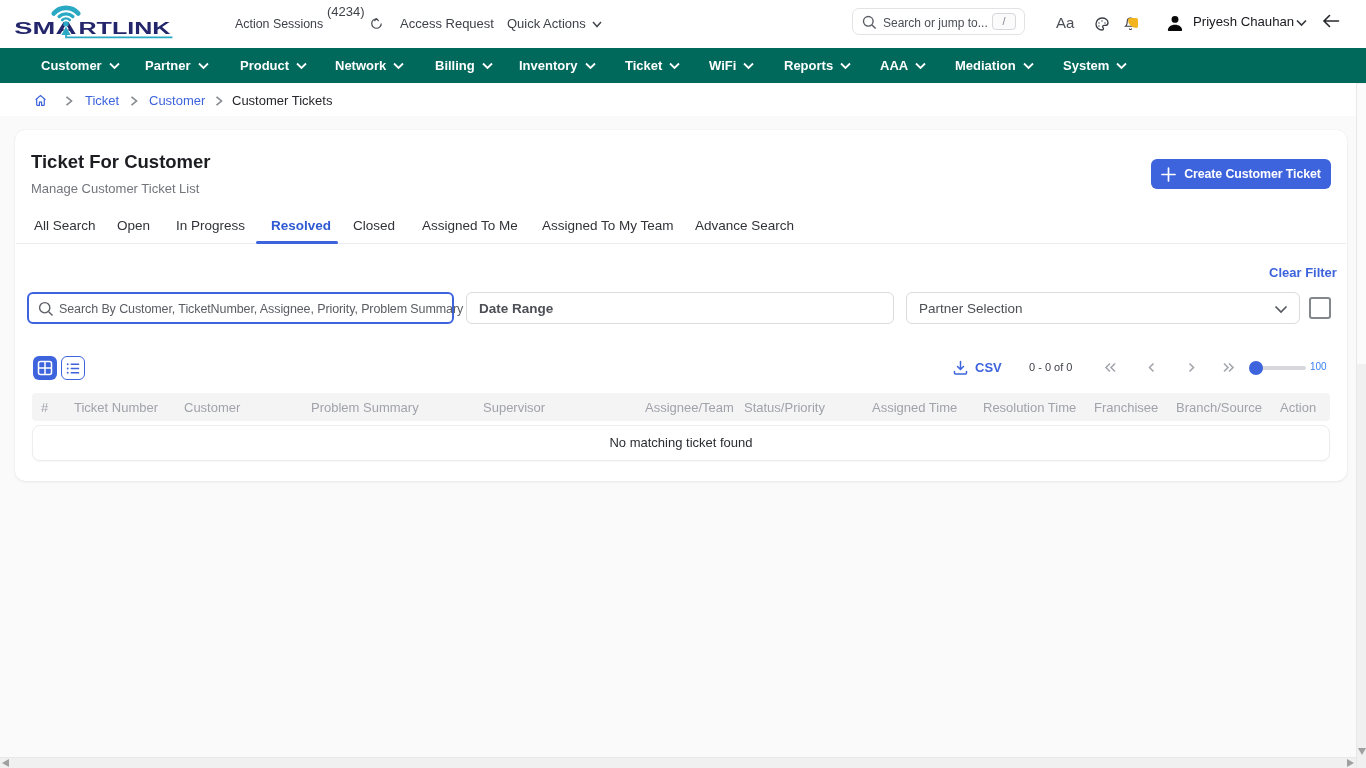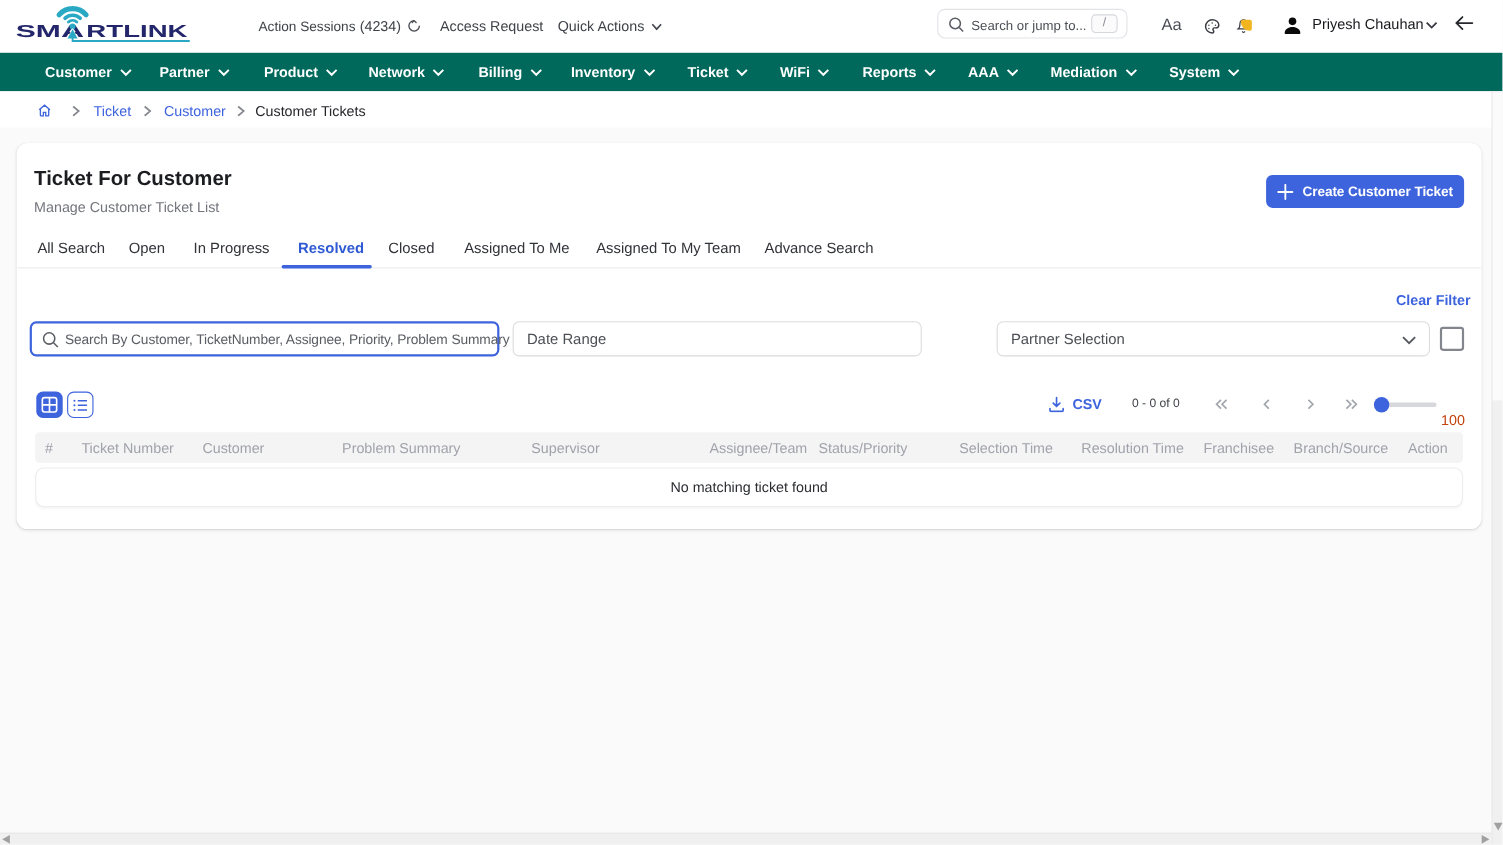--- a/index.html
+++ b/index.html
@@ -42,35 +42,35 @@
   .tab { position:absolute; top:218px; font-size:13.5px; font-weight:400; color:#313338; }
   .tab.active { color:#2f5ad3; font-weight:700; }
   #tabunderline { position:absolute; left:256px; top:241px; width:82px; height:3px; background:#3d63dd; border-radius:2px; }
 
   #clearfilter { position:absolute; left:1269px; top:265px; font-size:13px; font-weight:700; color:#3d63dd; }
 
   
   .finput { position:absolute; top:292px; height:32px; background:#fff; border-radius:6px; font-size:13.5px; }
   #fsearch { left:27px; width:427px; border:2px solid #3d63dd; }
   #fsearch .ph { position:absolute; left:30px; top:8px; color:#5a5d64; font-size:12.5px; letter-spacing:-0.1px; white-space:nowrap; }
-  #fdate { left:466px; width:372px; border:1px solid #dcdce0; }
+  #fdate { left:466px; width:428px; border:1px solid #dcdce0;font-weight:bold; }
   #fdate .ph { position:absolute; left:12px; top:8px; color:#4c4f55; }
   #fpartner { left:906px; width:394px; border:1px solid #dcdce0; }
   #fpartner .ph { position:absolute; left:12px; top:8px; color:#4c4f55; }
   #fcheck { position:absolute; left:1309px; top:297px; width:22px; height:22px; border:2px solid #83868d; border-radius:3px; background:#fff; }
 
   
   #gridbtn { position:absolute; left:33px; top:356px; width:24px; height:24px; background:#3d63dd; border-radius:6px; }
   #listbtn { position:absolute; left:61px; top:356px; width:24px; height:24px; background:#fff; border:1px solid #3d63dd; border-radius:6px; }
   #csv { position:absolute; left:953px; top:360px; display:flex; align-items:center; color:#3d63dd; font-size:13px; font-weight:700; }
   #pagecount { position:absolute; left:1029px; top:361px; font-size:11px; color:#3f4249; }
   .pgico { position:absolute; top:360px; color:#9fa2a9; }
   #slider-track { position:absolute; left:1251px; top:366px; width:55px; height:4px; background:#d7d8dc; border-radius:2px; }
   #slider-dot { position:absolute; left:1249px; top:361px; width:14px; height:14px; background:#3d63dd; border-radius:50%; }
-  #pagesize { position:absolute; left:1310px; top:374px; font-size:13px; color:#c2410c; }
+  #pagesize { position:absolute; left:1310px; top:361px; font-size:10px; color:#3b82f6; }
 
   
   #thead { position:absolute; left:32px; top:393px; width:1298px; height:28px; background:#f4f4f5; border-radius:4px; }
   #thead span { position:absolute; top:7px; font-size:13px; font-weight:400; color:#a1a3ab; white-space:nowrap; }
   #emptyrow { position:absolute; left:32px; top:425px; width:1298px; height:36px; background:#fff; border:1px solid #ededee; border-radius:8px; box-shadow:0 1px 2px rgba(0,0,0,.04); }
   #emptyrow div { text-align:center; line-height:34px; font-size:13px; color:#2b2d31; }
 
   
   #vtrack { position:absolute; left:1356px; top:83px; width:10px; height:685px; background:#f0f0f1; border-left:1px solid #e8e8e9; }
   #vthumb { position:absolute; left:1357px; top:84px; width:9px; height:280px; background:#fbfbfb; }
@@ -97,21 +97,21 @@
         <path d="M51.2 20 A5.5 5.5 0 0 1 58.8 20" stroke-width="2.6"></path>
       </g>
       <circle cx="55" cy="24" r="2.7" fill="#2aa9c4"></circle>
       <path d="M55 25.5 L60.5 36 L49.5 36 Z" fill="#fff"></path>
       <path d="M55 26.5 L59.6 35 L50.4 35 Z" fill="#2aa9c4"></path>
       <path d="M55 31 L55 37.3 L161.5 37.3" stroke="#2aa9c4" stroke-width="1.7" fill="none"></path>
     </svg>
   </div>
 
   <span class="htxt abs" style="left:235px; top:17px; font-size:12.4px;">Action Sessions</span>
-  <span class="htxt abs" style="left:327px; top:16px;">(4234)</span>
+  <span class="htxt abs" style="left:327px; top:4px;">(4234)</span>
   <svg class="abs" style="left:370px; top:17px;" width="13" height="13" viewBox="0 0 15 15" fill="none" stroke="#45484f" stroke-width="1.4">
     <path d="M13 7.5 A5.5 5.5 0 1 1 7.5 2"></path>
     <path d="M7.5 2 L10.4 2 M7.5 2 L7.5 4.9" stroke-linecap="round" transform="rotate(45 7.5 2)"></path>
   </svg>
   <span class="htxt abs" style="left:400px; top:16px;">Access Request</span>
   <span class="htxt abs" style="left:507px; top:16px;">Quick Actions</span>
   <svg class="abs" style="left:592px; top:21px;" width="10" height="7" viewBox="0 0 10 7" fill="none" stroke="#45484f" stroke-width="1.5">
       <path d="M1 1 L5 5.5 L9 1"></path>
     </svg>
 
@@ -293,21 +293,21 @@
 <span id="pagesize">100</span>
 
 <div id="thead">
   <span style="left:9px;">#</span>
   <span style="left:42px;">Ticket Number</span>
   <span style="left:152px;">Customer</span>
   <span style="left:279px;">Problem Summary</span>
   <span style="left:451px;">Supervisor</span>
   <span style="left:613px;">Assignee/Team</span>
   <span style="left:712px;">Status/Priority</span>
-  <span style="left:840px;">Selection Time</span>
+  <span style="left:840px;">Assigned Time</span>
   <span style="left:951px;">Resolution Time</span>
   <span style="left:1062px;">Franchisee</span>
   <span style="left:1144px;">Branch/Source</span>
   <span style="left:1248px;">Action</span>
 </div>
 <div id="emptyrow">
     <div>No matching ticket found</div>
   </div>
 
 <div id="vtrack"></div>

